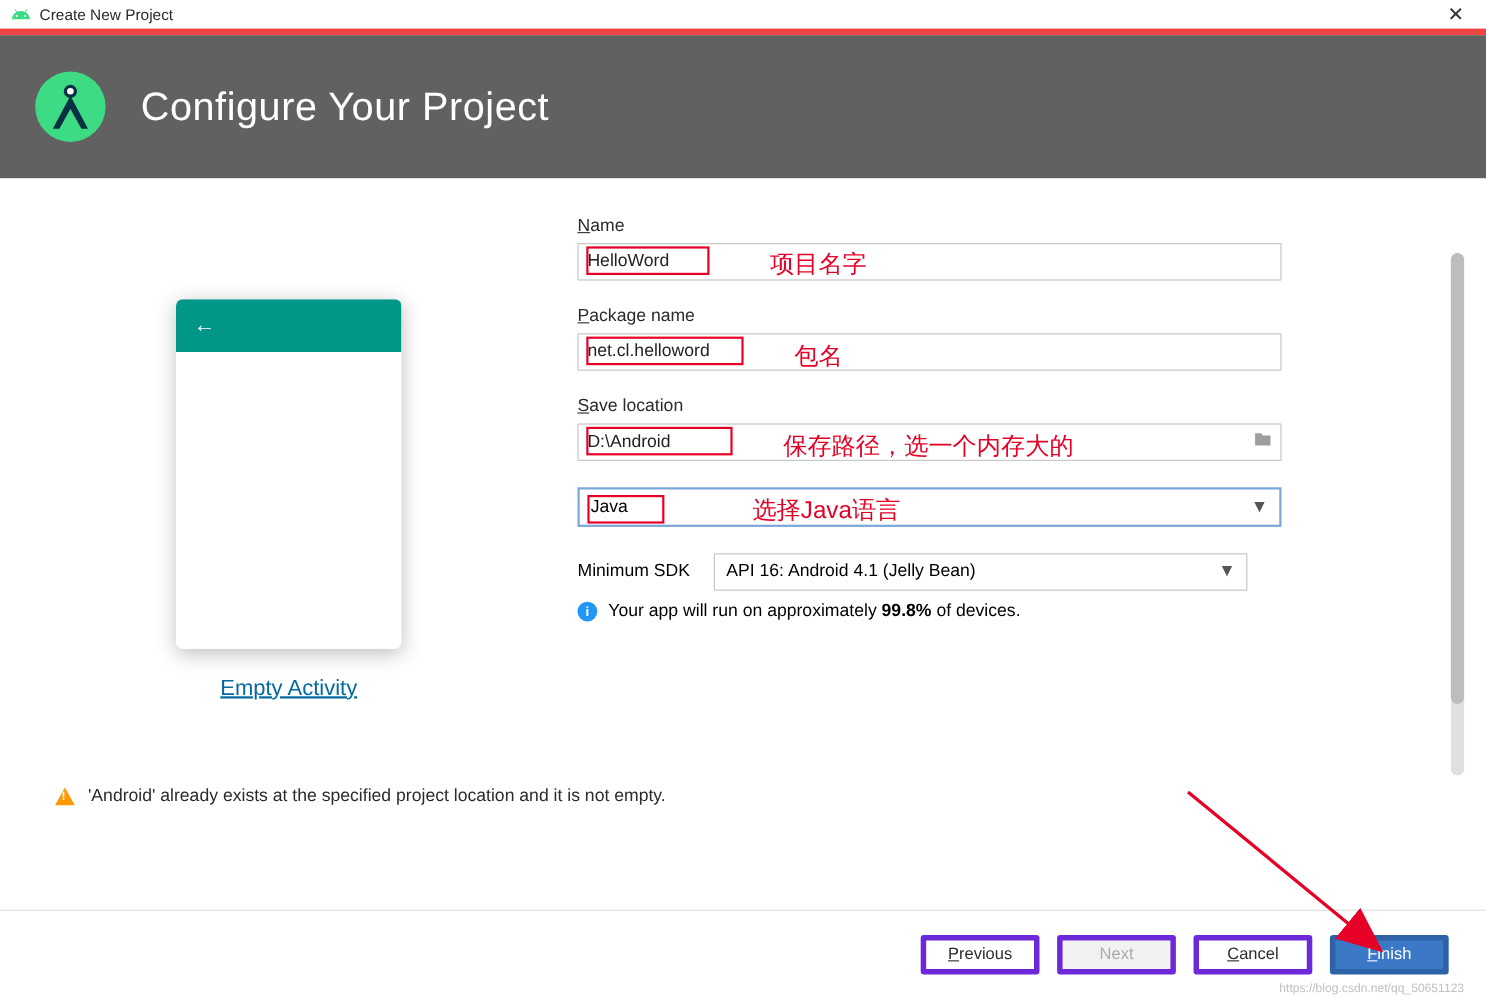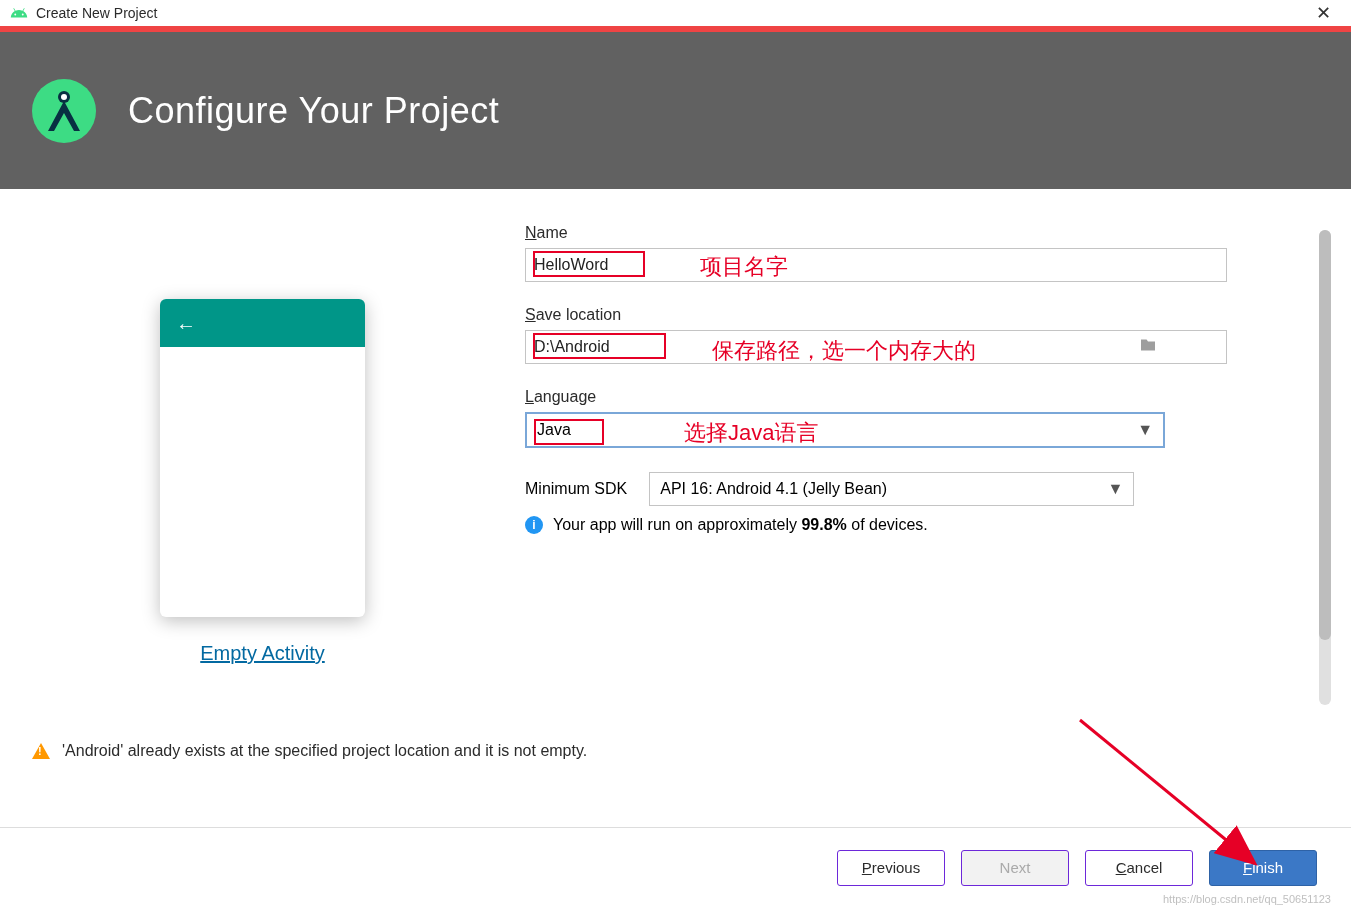--- a/index.html
+++ b/index.html
@@ -24,21 +24,21 @@
   .titlebar .title { color: #2b2b2b; font-size: 14px; }
   .titlebar .close-x {
     margin-left: auto;
     font-size: 18px;
     color: #333;
     padding: 4px 10px;
     cursor: pointer;
   }
   .header-band {
     background: #616161;
-    height: 157px;
+    height: 130px;
     display: flex;
     align-items: center;
     padding-left: 30px;
     color: #fff;
   }
   .header-band .logo { width: 68px; height: 68px; margin-right: 30px; }
   .header-band .hdr-title { font-size: 36px; font-weight: 400; letter-spacing: 0.5px; }
 
   .content {
     display: flex;
@@ -80,21 +80,21 @@
   .form-area {
     flex: 1;
     padding-top: 35px;
     padding-right: 80px;
     position: relative;
   }
   .field { margin-bottom: 24px; position: relative; }
   .field-label { color: #2b2b2b; font-size: 16px; margin-bottom: 6px; display:block; }
   .field-label .mnemonic { text-decoration: underline; }
   .text-input {
-    width: 702px;
+    width: 640px;
     height: 34px;
     border: 1px solid #c4c4c4;
     padding: 4px 8px;
     font-size: 16px;
     color:#222;
     background:#fff;
   }
   .text-input.with-icon { padding-right: 34px; }
   .input-wrap { position: relative; width: 640px; }
   .folder-icon {
@@ -152,21 +152,21 @@
     background: #e0e0e0;
     border-radius: 6px;
   }
   .scrollbar .thumb {
     width:100%; height: 410px; background:#bdbdbd;
     border-radius:6px;
   }
 
   .warning-bar {
     display:flex; align-items:center; gap:12px;
-    padding: 18px 38px 0 32px;
+    padding: 18px 38px 0 50px;
     font-size: 16px; color:#2b2b2b;
   }
   .warn-icon {
     width:0;height:0;
     border-left:9px solid transparent;
     border-right:9px solid transparent;
     border-bottom:16px solid #ff9800;
     position:relative;
   }
   .warn-icon::after{
@@ -178,21 +178,21 @@
     position:absolute; left:0; right:0; bottom:0;
     height: 80px;
     border-top:1px solid #ddd;
     display:flex; align-items:center; justify-content:flex-end;
     gap:16px; padding-right: 34px;
     background:#fff;
   }
   .btn {
     min-width: 108px;
     height: 36px;
-    border:1px solid #6d28d9;
+    border:5px solid #6d28d9;
     background:#fff;
     font-size:15px;
     color:#2b2b2b;
     border-radius:3px;
     cursor:pointer;
     padding: 0 16px;
   }
   .btn.disabled { color:#aaa; background:#f2f2f2; cursor:default;}
   .btn.primary {
     background:#3b78c6; color:#fff; border-color:#2e62a6;
@@ -249,41 +249,48 @@
       <label class="field-label">
         <span class="mnemonic">N</span><span>ame</span>
       </label>
       <div class="input-wrap">
         <input class="text-input" type="text" value="HelloWord" style="">
         <div class="red-box red-box-1"></div>
       </div>
       <div class="annot" style="left:175px; top:28px;">项目名字</div>
     </div>
 
+    <div class="field">
+      <label class="field-label">
+        <span class="mnemonic">P</span><span>ackage name</span>
+      </label>
+      <div class="input-wrap">
+        <input class="text-input" type="text" value="net.cl.helloword" style="">
+        <div class="red-box red-box-2"></div>
+      </div>
+      <div class="annot" style="left:197px; top:30px;">包名</div>
+    </div>
 
     <div class="field">
       <label class="field-label">
         <span class="mnemonic">S</span><span>ave location</span>
       </label>
       <div class="input-wrap">
         <input class="text-input with-icon" type="text" value="D:\Android" style="">
         <span class="folder-icon">
           <svg width="18" height="14" viewBox="0 0 24 20">
               <path fill="#9e9e9e" d="M10 2H2v16h20V5H12z"></path>
             </svg>
         </span>
         <div class="red-box red-box-3"></div>
       </div>
       <div class="annot" style="left:187px; top:30px;">保存路径，选一个内存大的</div>
     </div>
 
     <div class="field">
-      <label class="field-label">
-        <span class="mnemonic">L</span><span>anguage</span>
-      </label>
       <div class="select-box">
         <span>Java</span>
         <span class="caret">▼</span>
         <div class="red-box red-box-4"></div>
         <div class="annot" style="left:157px; top:4px;">选择Java语言</div>
       </div>
     </div>
 
     <div class="min-sdk-row">
       <span style="font-size:16px;">Minimum SDK</span>

